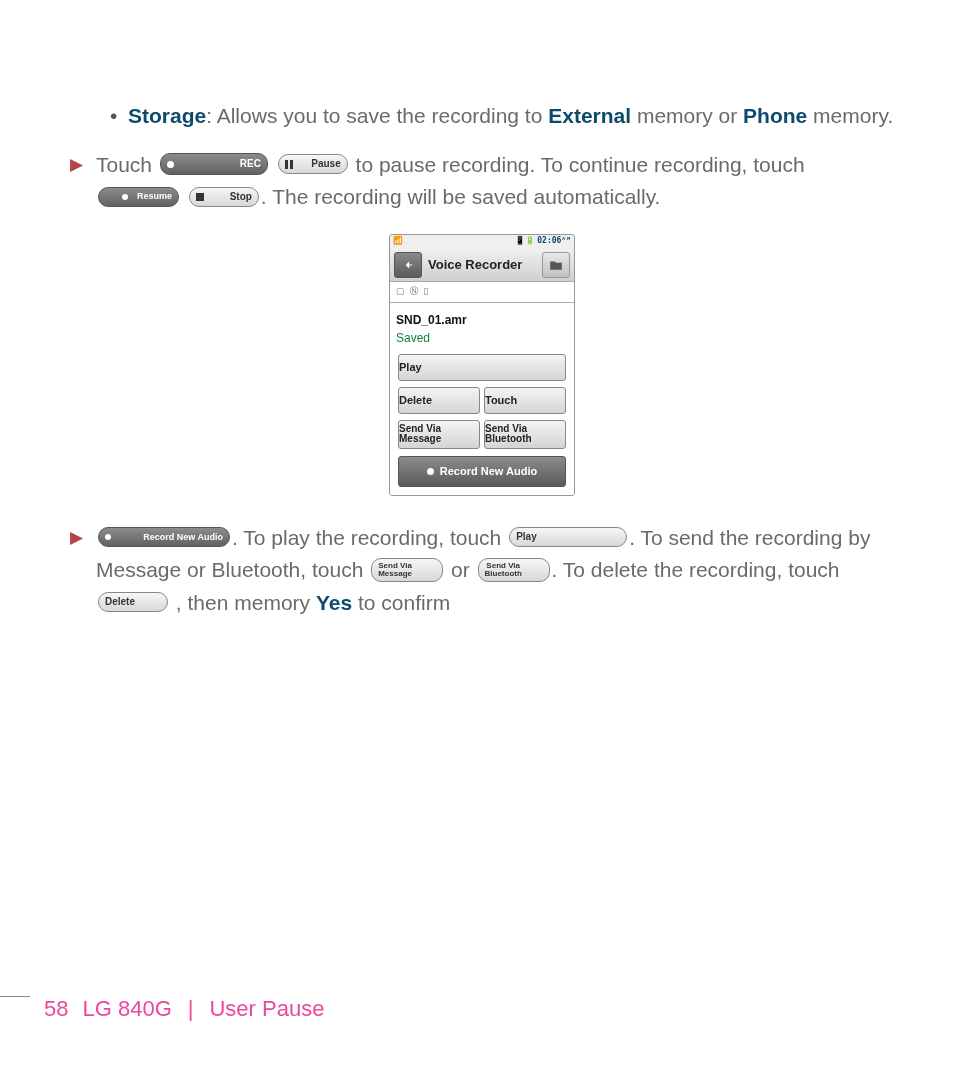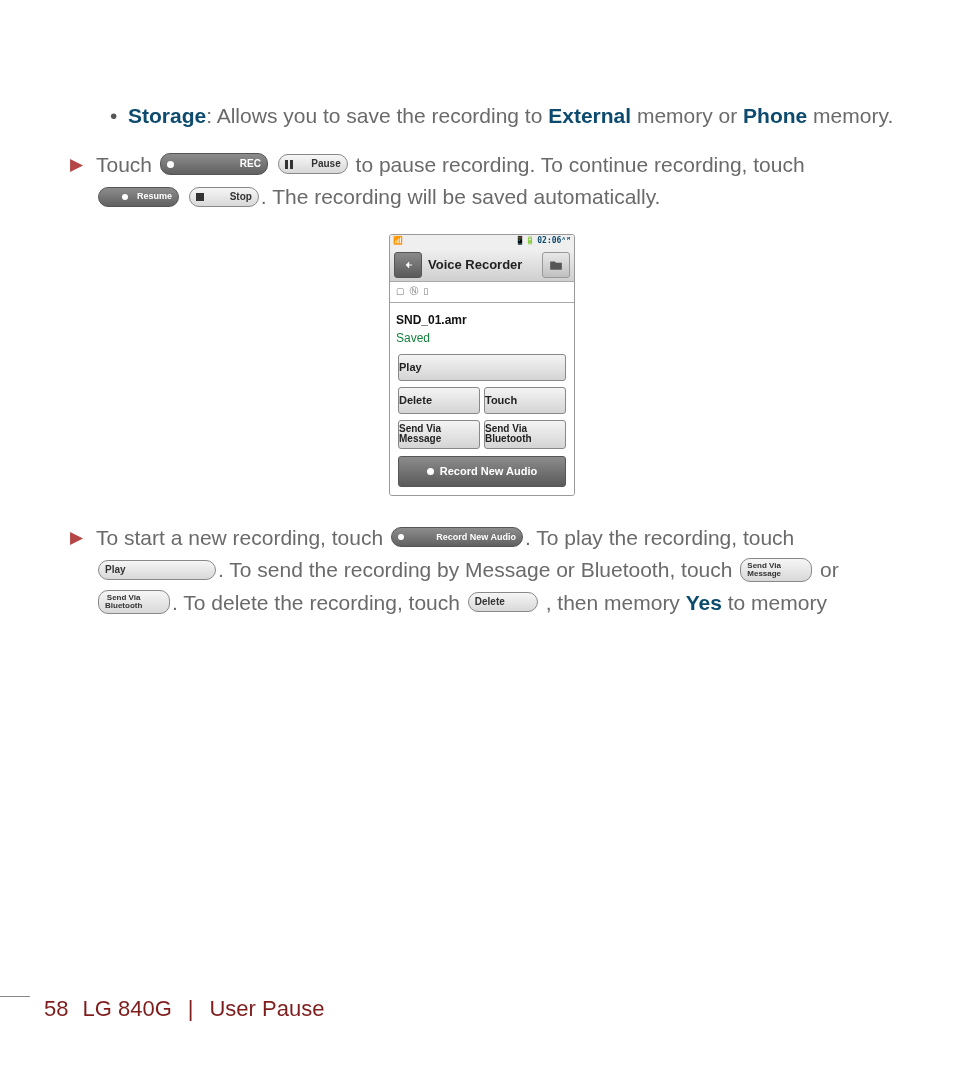--- a/index.html
+++ b/index.html
@@ -108,21 +108,21 @@
   .ph-btn.dark .d { width:7px; height:7px; background:#fff; border-radius:50%; }
 
   .footer {
     position: absolute;
     bottom: 48px;
     left: 0;
     display: flex;
     align-items: center;
     font-size: 22px;
     font-weight: 300;
-    color: #7f1d1d;
+    color: #ec4899;
   }
   .footer .rule {
     width: 30px;
     height: 1px;
     background: #888;
     margin-right: 14px;
     position: relative;
     top: -12px;
   }
   .footer .sep { margin: 0 16px; font-weight:300; }
@@ -208,35 +208,34 @@
           <span class="d"></span>
           <span>Record New Audio</span>
         </div>
       </div>
     </div>
   </div>
 
   <div class="pointer-item">
     <div class="pointer">▶</div>
     <div class="content">
-      <span>To start a new recording, touch </span>
       <span class="inline-btn btn-dark btn-rna">
           <span class="ico-dot-w" style="width:6px;height:6px;"></span>
           <span>Record New Audio</span>
         </span><span>. To play the recording, touch </span>
       <span class="inline-btn btn-play2">Play</span><span>. To send the recording by Message or Bluetooth, touch </span>
       <span class="inline-btn btn-svm2">
           <span><span>Send Via</span><br><span>Message</span></span>
         </span>
       <span> or </span>
       <span class="inline-btn btn-svb2">
           <span><span>Send Via</span><br><span>Bluetooth</span></span>
         </span><span>. To delete the recording, touch </span>
       <span class="inline-btn btn-del2">Delete</span>
-      <span> , then memory </span><b>Yes</b><span> to memory</span>
+      <span> , then memory </span><b>Yes</b><span> to confirm</span>
     </div>
   </div>
 
 </div>
 
 <div class="footer">
   <div class="rule"></div>
   <span style="margin-right:14px;">58</span>
   <span>LG 840G</span>
   <span class="sep">|</span>

